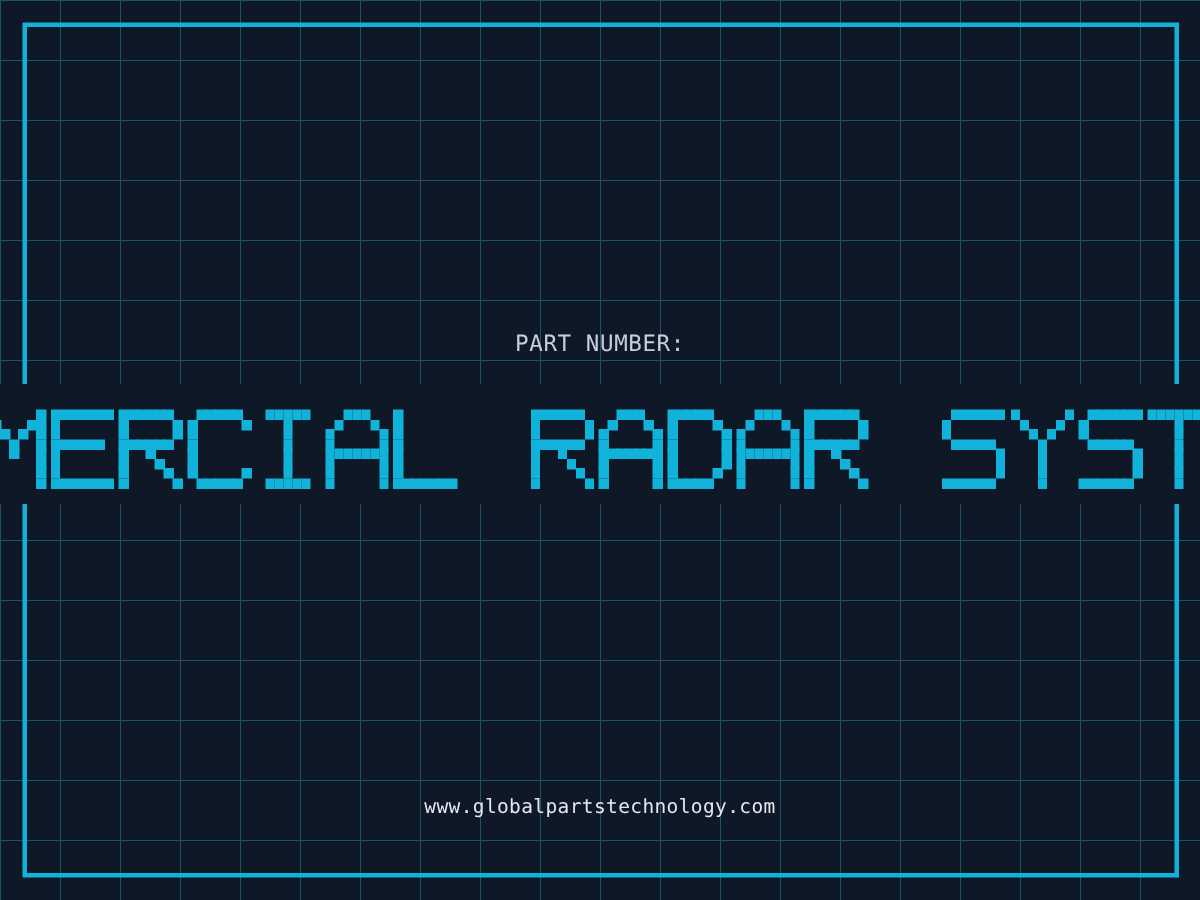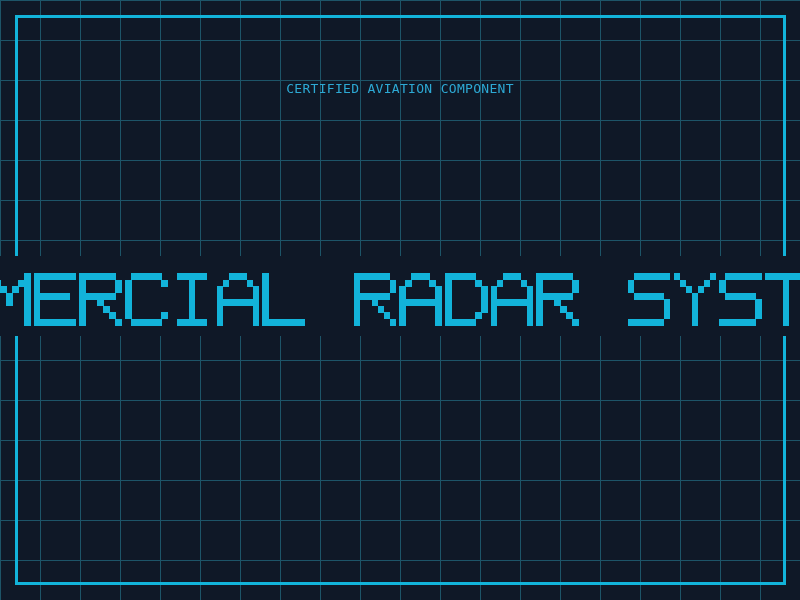--- a/index.html
+++ b/index.html
@@ -44,22 +44,22 @@
     cursor:pointer;
   }
 </style>
 </head>
 <body>
 
 <div class="screen">
   <div class="frame"></div>
 
 
-  <div class="page-subtitle">CERTIFIED AVIATION COMPONENT</div>
-
+
+  <div class="part-label">PART NUMBER:</div>
 
   <div class="marquee-band">
     <div class="marquee-inner" id="marquee">
         <div class="px" style="left: 36px; top: 0px;"></div>
         <div class="px" style="left: 6px; top: 6.5px;"></div>
         <div class="px" style="left: 30px; top: 6.5px;"></div>
         <div class="px" style="left: 36px; top: 6.5px;"></div>
         <div class="px" style="left: 12px; top: 13px;"></div>
         <div class="px" style="left: 24px; top: 13px;"></div>
         <div class="px" style="left: 36px; top: 13px;"></div>
@@ -367,13 +367,14 @@
         <div class="px" style="left: 794.9px; top: 6.5px;"></div>
         <div class="px" style="left: 794.9px; top: 13px;"></div>
         <div class="px" style="left: 794.9px; top: 19.5px;"></div>
         <div class="px" style="left: 794.9px; top: 26px;"></div>
         <div class="px" style="left: 794.9px; top: 32.5px;"></div>
         <div class="px" style="left: 794.9px; top: 39px;"></div>
         <div class="px" style="left: 794.9px; top: 45.5px;"></div>
       </div>
   </div>
 
+  <div class="site-url">www.globalpartstechnology.com</div>
 </div>
 
 </body></html>

